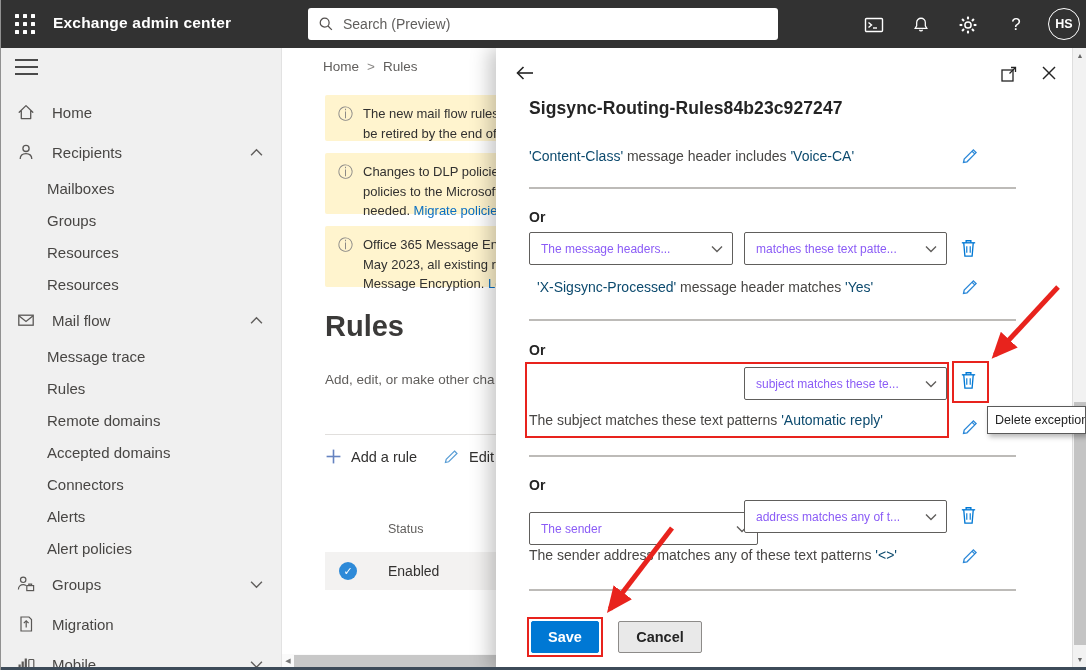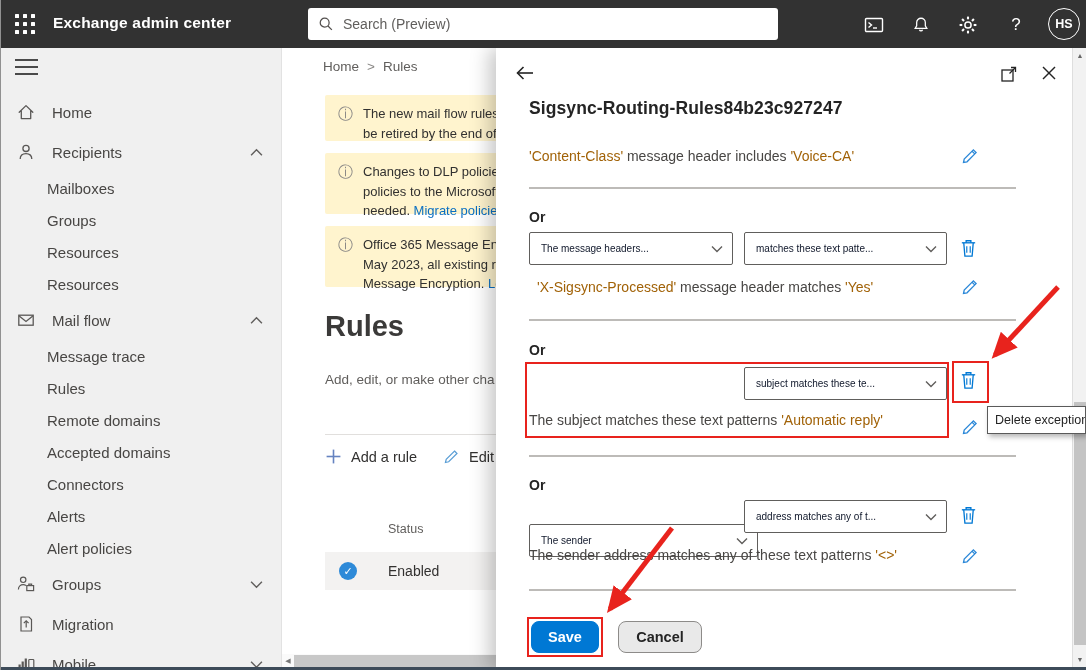--- a/index.html
+++ b/index.html
@@ -52,29 +52,29 @@
   .hscroll { position:absolute; left:0; top:606px; width:805px; height:14px; background:#fafafa; display:flex; align-items:center; }
   .hs-arrow { width:12px; font-size:7px; color:#777; text-align:center; cursor:pointer; }
   .hs-thumb { height:12px; width:470px; background:#c8c8c8; cursor:pointer; }
 
   
   .flyout { position:absolute; left:495px; top:48px; width:591px; height:622px; background:#fff; box-shadow:-7px 0 18px rgba(0,0,0,.22); z-index:10; }
   .fl-abs { position:absolute; }
   .fl-icon { cursor:pointer; display:flex; }
   .fl-title { left:33px; top:50px; font-size:17.5px; font-weight:700; color:#242424; letter-spacing:.1px; }
   .sum { font-size:14px; color:#484644; white-space:nowrap; }
-  .sum .val { color:#a16207;text-align:right; }
+  .sum .val { color:#0c4a6e;text-align:right; }
   .or-lb { font-size:14px; font-weight:600; color:#242424; }
   .dd { position:absolute; height:33px; border:1px solid #605e5c; border-radius:2px; background:#fff; display:flex; align-items:center; padding:0 9px 0 11px; cursor:pointer; }
-  .dd-lb { flex:1; font-size:10px; color:#0f172a; white-space:nowrap; overflow:hidden; }
+  .dd-lb { flex:1; font-size:12px; color:#8b5cf6; white-space:nowrap; overflow:hidden; }
   .dd-ch { margin-left:6px; display:flex; }
   .fdiv { height:2px; background:#bdbbb8; left:33px; width:487px; }
   .redbox { border:2px solid #e8231d; background:transparent; z-index:20; pointer-events:none; }
   .tooltip { position:absolute; left:491px; top:358px; width:99px; height:28px; background:#fff; border:1px solid #5a5a5a; box-shadow:2px 3px 5px rgba(0,0,0,.28); font-size:12.5px; color:#242424; display:flex; align-items:center; padding:0 0 0 7px; white-space:nowrap; overflow:hidden; z-index:25; }
-  .btn { position:absolute; height:32px; border-radius:8px; font-size:14.5px; font-weight:600; display:flex; align-items:center; justify-content:center; cursor:pointer; font-family:"Liberation Sans",sans-serif; }
+  .btn { position:absolute; height:32px; border-radius:2px; font-size:14.5px; font-weight:600; display:flex; align-items:center; justify-content:center; cursor:pointer; font-family:"Liberation Sans",sans-serif; }
   .btn-save { left:35px; top:573px; width:68px; background:#0078d4; color:#fff; border:1px solid #0078d4; }
   .btn-cancel { left:122px; top:573px; width:84px; background:#e9e9e9; color:#242424; border:1px solid #8d8b89; }
   .vscroll { position:absolute; right:0; top:0; width:15px; height:622px; background:#f2f2f2; border-left:1px solid #dedede; z-index:15; }
   .vs-arrow { position:absolute; left:0; width:14px; height:15px; font-size:7px; color:#666; text-align:center; line-height:15px; cursor:pointer; }
   .vs-thumb { position:absolute; left:1px; top:354px; width:13px; height:243px; background:#c4c4c4; cursor:pointer; }
 
   
   .arrows { position:absolute; left:0; top:0; z-index:60; pointer-events:none; }
   .bottom-edge { position:absolute; left:0; top:667px; width:1086px; height:3px; background:#3d4b59; z-index:70; }
 </style>
@@ -427,21 +427,21 @@
           <line x1="11.1" y1="4.2" x2="13.8" y2="6.9" stroke="#2b88d8" stroke-width="1.3"></line>
         </svg>
     </span>
 
     <div class="fl-abs redbox" style="left:29px;top:314px;width:424px;height:76px"></div>
     <div class="fl-abs redbox" style="left:456px;top:313px;width:37px;height:42px"></div>
 
     <div class="fl-abs fdiv" style="top:407px"></div>
 
     <div class="fl-abs or-lb" style="left:33px;top:429px">Or</div>
-    <div class="dd" style="left:33px;top:476px;width:229px">
+    <div class="dd" style="left:33px;top:464px;width:229px">
       <span class="dd-lb">The sender</span>
       <span class="dd-ch">
           <svg width="12" height="8" viewBox="0 0 12 8">
             <polyline points="1,1.5 6,6.5 11,1.5" fill="none" stroke="#605e5c" stroke-width="1.4"></polyline>
           </svg>
         </span>
     </div>
     <div class="dd" style="left:248px;top:452px;width:203px">
       <span class="dd-lb">address matches any of t...</span>
       <span class="dd-ch">

